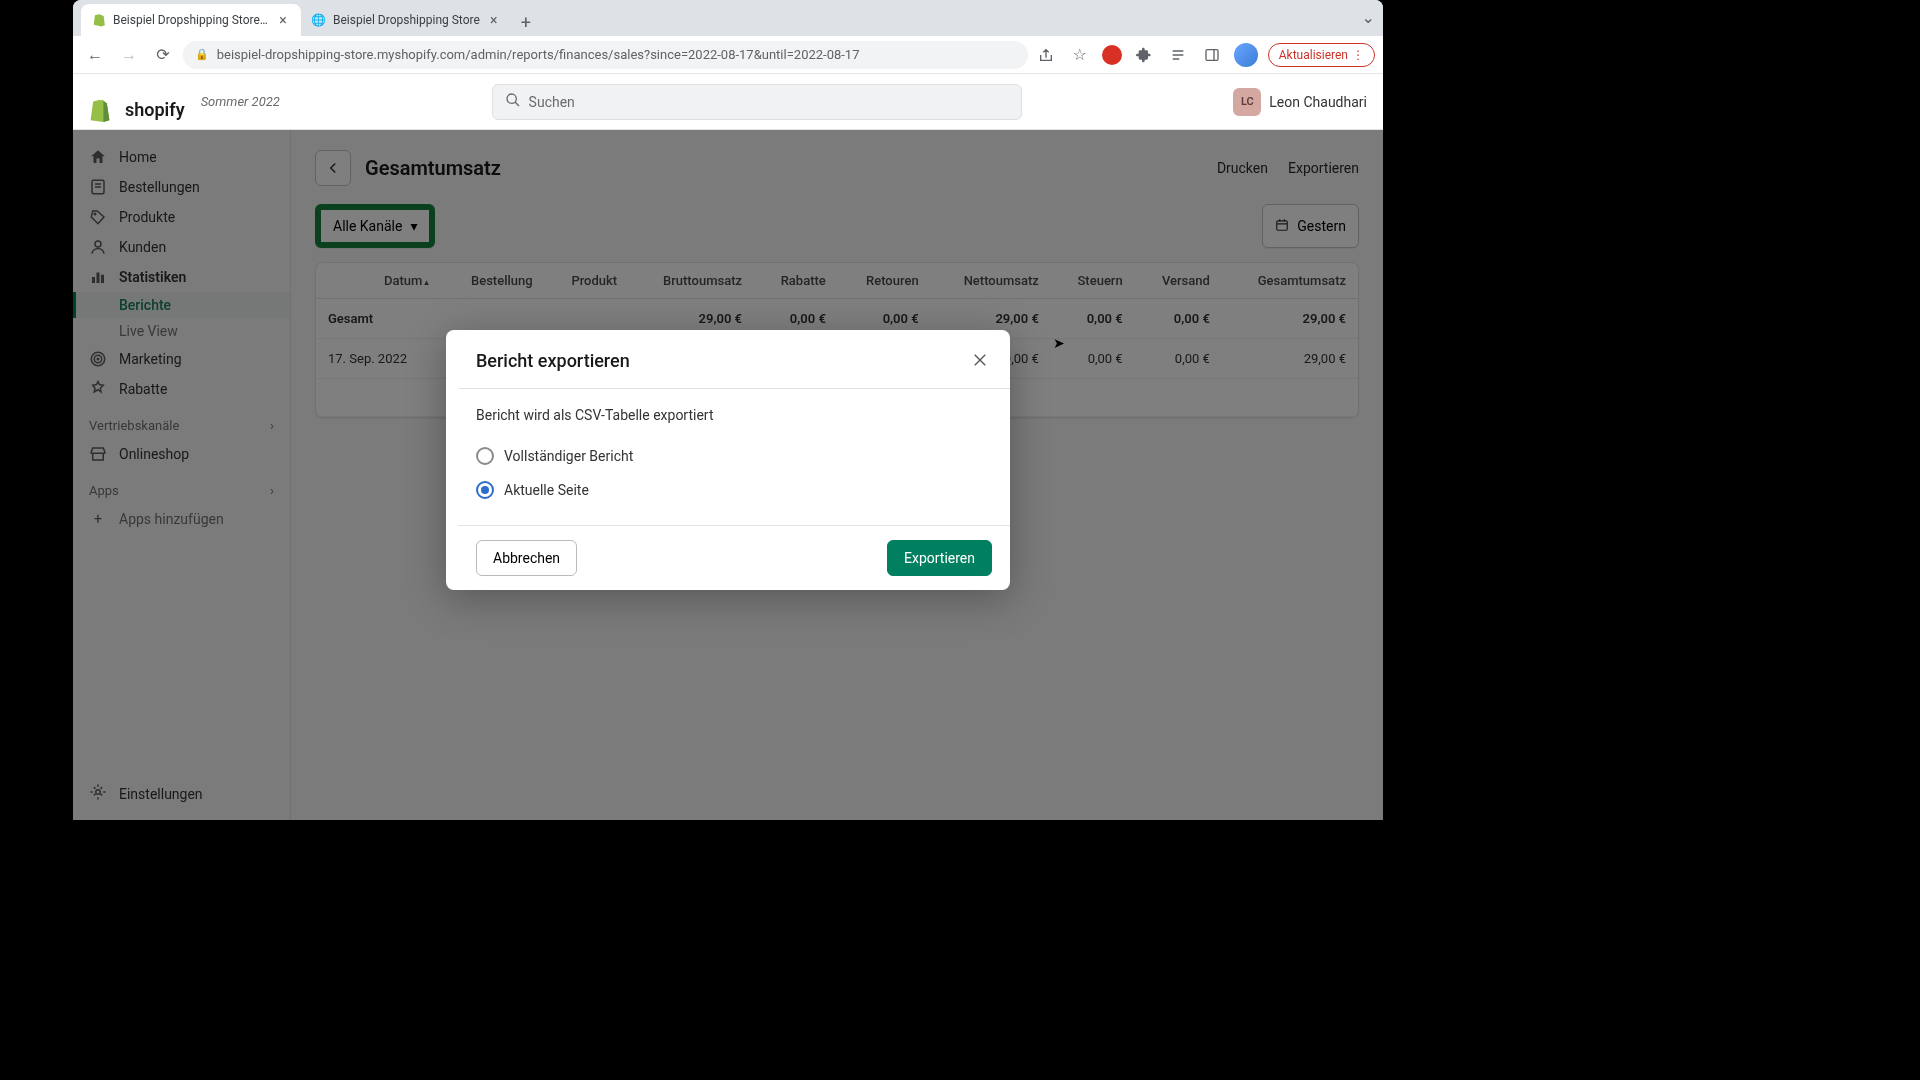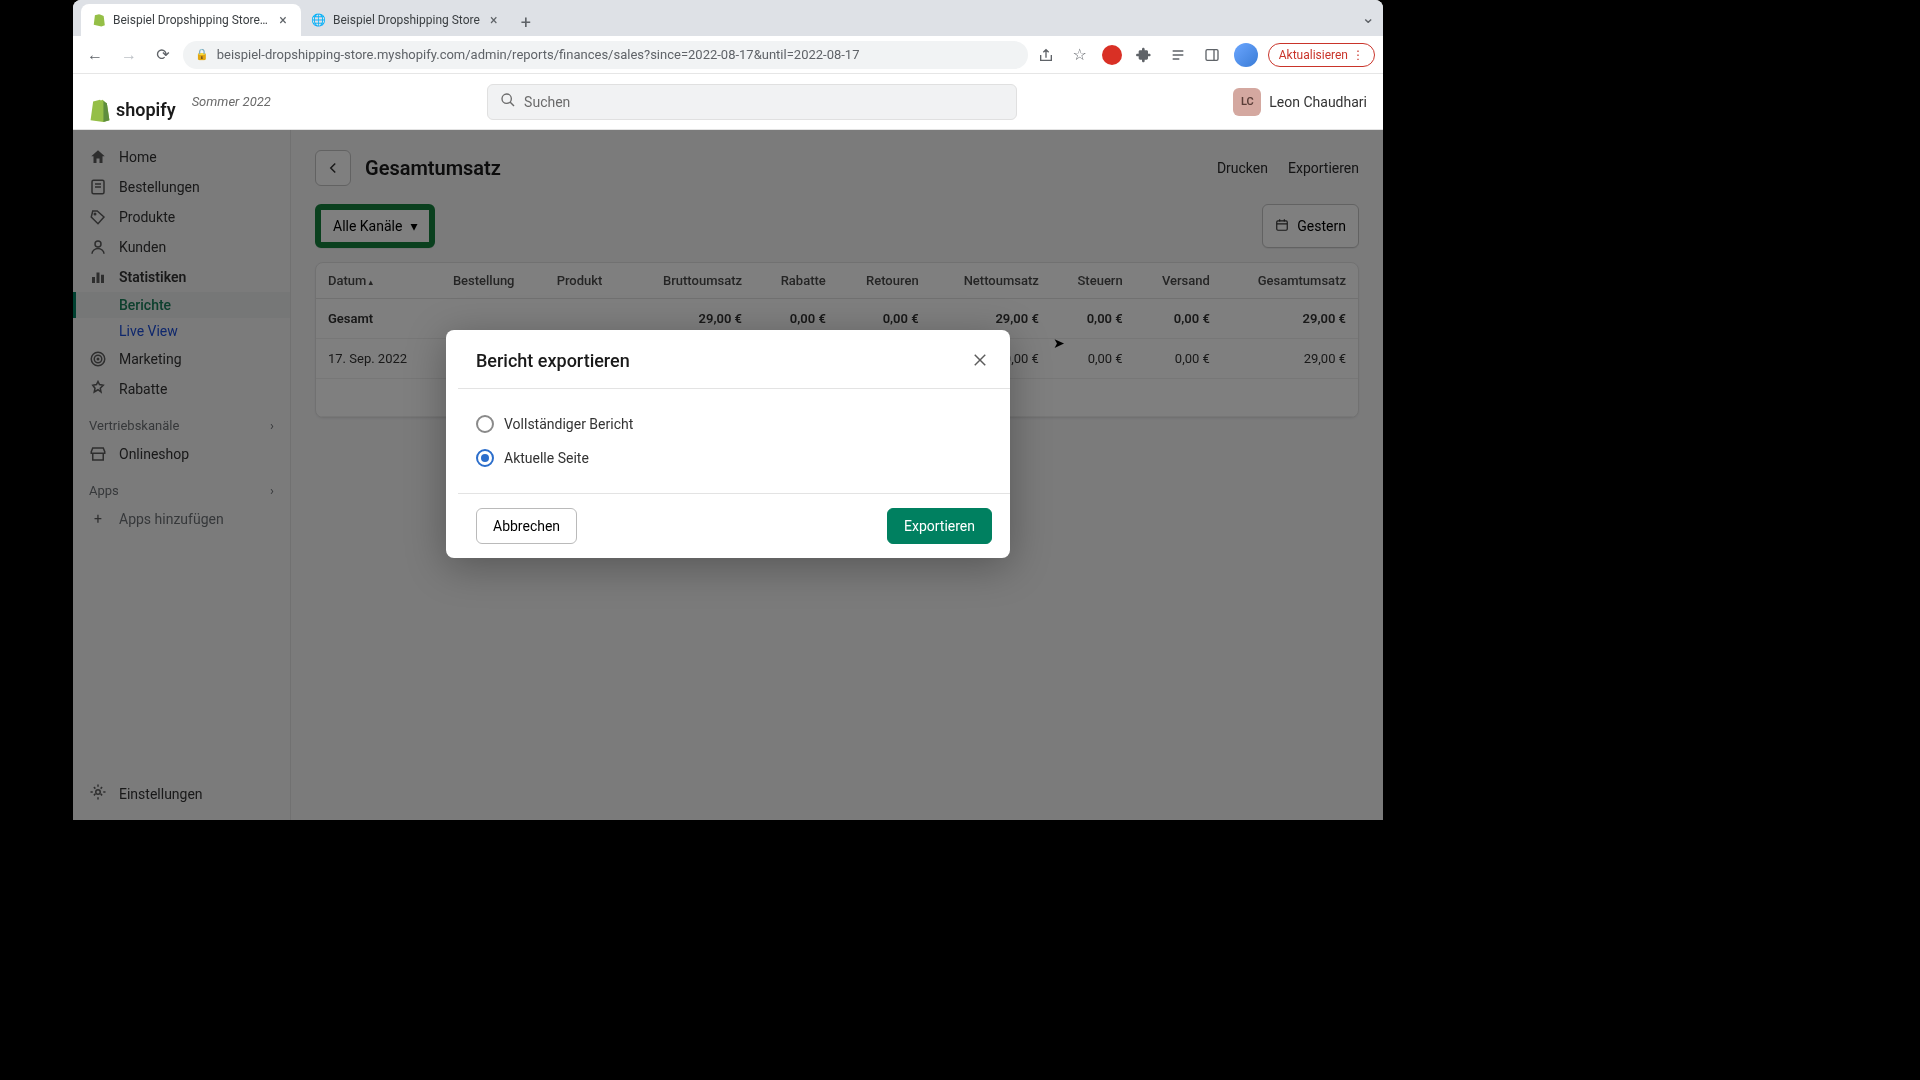--- a/index.html
+++ b/index.html
@@ -22,54 +22,54 @@
 .url-box { flex: 1; height: 28px; background: #f1f3f4; border-radius: 14px; display: flex; align-items: center; padding: 0 12px; gap: 8px; color: #5f6368; font-size: 13px; }
 .url-box .lock { font-size: 11px; }
 .addr-actions { display: flex; align-items: center; gap: 10px; }
 .addr-icon { width: 24px; height: 24px; display: flex; align-items: center; justify-content: center; cursor: pointer; color: #5f6368; }
 .ext-badge { width: 20px; height: 20px; border-radius: 50%; background: #d93025; }
 .avatar-icon { width: 24px; height: 24px; border-radius: 50%; background: linear-gradient(135deg,#6ba6ff,#3a7cd6); }
 .update-btn { border: 1px solid #c9342a; color: #c9342a; border-radius: 14px; padding: 4px 10px; font-size: 12px; display: flex; align-items: center; gap: 4px; cursor: pointer; }
 
 
 .shopify-header { height: 56px; background: #fff; border-bottom: 1px solid #e3e3e3; display: flex; align-items: center; padding: 0 16px; gap: 16px; }
-.shopify-logo { display: flex; align-items: center; gap: 5px; font-weight: 600; font-size: 18px; color: #1a1a1a; margin-top: 16px; }
+.shopify-logo { display: flex; align-items: center; gap: 14px; font-weight: 600; font-size: 18px; color: #1a1a1a; margin-top: 16px; }
 .shopify-logo svg { width: 22px; height: 24px; }
 .season-tag { font-size: 13px; color: #6b6b6b; font-style: italic; }
 .search-wrap { flex: 1; display: flex; justify-content: center; }
 .search-input { width: 530px; height: 36px; background: #f1f2f3; border: 1px solid #e0e0e0; border-radius: 6px; display: flex; align-items: center; padding: 0 12px; gap: 8px; color: #6b6b6b; font-size: 14px; }
 .user-chip { display: flex; align-items: center; gap: 8px; font-size: 14px; color: #333; cursor: pointer; }
 .user-avatar { width: 28px; height: 28px; border-radius: 6px; background: #d4a8a0; display: flex; align-items: center; justify-content: center; font-size: 11px; font-weight: 600; color: #5a3e38; }
 
 
 .main { display: flex; height: calc(100% - 130px); background: #f6f6f7; }
 .sidebar { width: 218px; background: #f6f6f7; border-right: 1px solid #e3e3e3; padding-top: 12px; display: flex; flex-direction: column; }
 .side-item { display: flex; align-items: center; gap: 12px; padding: 6px 16px; font-size: 14px; color: #333; cursor: pointer; }
 .side-item .side-icon { width: 18px; height: 18px; display: flex; align-items: center; justify-content: center; color: #5c5c5c; }
 .side-item.active-parent { font-weight: 600; }
-.side-sub { padding-left: 46px; font-size: 14px; color: #1d4ed8; padding-top: 5px; padding-bottom: 5px; cursor: pointer; }
+.side-sub { padding-left: 46px; font-size: 14px; color: #737373; padding-top: 5px; padding-bottom: 5px; cursor: pointer; }
 .side-sub.active { background: #edeeef; color: #1a7f5a; font-weight: 500; border-left: 3px solid #008060; padding-left: 43px; }
 .side-section-title { padding: 14px 16px 6px; font-size: 13px; color: #6d7175; display: flex; align-items: center; justify-content: space-between; cursor: pointer; }
 .side-settings { margin-top: auto; padding: 6px 16px 16px; display: flex; align-items: center; gap: 12px; font-size: 14px; color: #333; cursor: pointer; }
 
 .content { flex: 1; padding: 20px 24px; position: relative; }
 .page-header { display: flex; align-items: center; justify-content: space-between; margin-bottom: 18px; }
 .page-title-wrap { display: flex; align-items: center; gap: 14px; }
 .back-btn { width: 36px; height: 36px; border: 1px solid #c4c4c4; border-radius: 6px; display: flex; align-items: center; justify-content: center; cursor: pointer; background: #fff; }
 .page-title { font-size: 20px; font-weight: 600; color: #1a1a1a; }
 .page-actions { display: flex; gap: 20px; }
 .page-action { font-size: 14px; color: #2a2a2a; cursor: pointer; }
 
 .filters-row { display: flex; justify-content: space-between; margin-bottom: 14px; }
 .dropdown-btn { background: #fff; border: 6px solid #15803d; border-radius: 6px; padding: 8px 12px; font-size: 14px; display: flex; align-items: center; gap: 8px; cursor: pointer; box-shadow: 0 1px 0 rgba(0,0,0,0.05); }
 .date-btn { background: #fff; border: 1px solid #c4c4c4; border-radius: 6px; padding: 8px 12px; font-size: 14px; display: flex; align-items: center; gap: 8px; cursor: pointer; box-shadow: 0 1px 0 rgba(0,0,0,0.05); }
 
 .data-table { background: #fff; border: 1px solid #e3e3e3; border-radius: 8px; overflow: hidden; box-shadow: 0 1px 2px rgba(0,0,0,0.05); }
 .data-table table { width: 100%; border-collapse: collapse; font-size: 13px; }
-.data-table th { text-align: left; padding: 10px 12px; font-weight: 500; color: #4a4a4a; border-bottom: 1px solid #e3e3e3; white-space: nowrap; }
+.data-table th { text-align: right; padding: 10px 12px; font-weight: 500; color: #4a4a4a; border-bottom: 1px solid #e3e3e3; white-space: nowrap; }
 .data-table th.num, .data-table td.num { text-align: right; }
 .data-table td { padding: 12px; border-bottom: 1px solid #eee; color: #333; }
 .data-table tr.total-row td { font-weight: 600; }
 .data-table .pager { height: 38px; }
 .sort-indicator { font-size: 9px; margin-left: 2px; }
 
 
 .modal-overlay { position: absolute; inset: 0; background: rgba(0,0,0,0.5); top: 130px; height: calc(100% - 130px); }
 .modal { position: absolute; left: 50%; top: 330px; transform: translateX(-50%); width: 564px; background: #fff; border-radius: 8px; box-shadow: 0 8px 40px rgba(0,0,0,0.3); overflow: hidden; padding-left: 12px; }
 .modal-header { padding: 18px 18px 16px; display: flex; justify-content: space-between; align-items: center; border-bottom: 1px solid #e3e3e3; }
@@ -365,20 +365,21 @@
     <div class="modal-header">
       <div class="modal-title">Bericht exportieren</div>
       <div class="modal-close">
         <svg width="18" height="18" viewBox="0 0 24 24" fill="none" stroke="#5c5c5c" stroke-width="2">
             <line x1="5" y1="5" x2="19" y2="19"></line>
             <line x1="19" y1="5" x2="5" y2="19"></line>
           </svg>
       </div>
     </div>
     <div class="modal-body">
+      <div class="modal-desc">Bericht wird als CSV-Tabelle exportiert</div>
       <div class="radio-row">
         <div class="radio"></div>
         <span class="radio-label">Vollständiger Bericht</span>
       </div>
       <div class="radio-row">
         <div class="radio selected"></div>
         <span class="radio-label">Aktuelle Seite</span>
       </div>
     </div>
     <div class="modal-footer">

